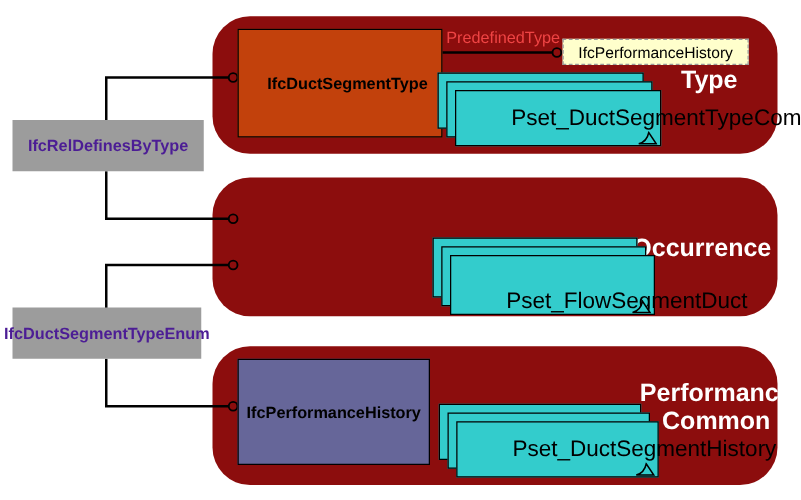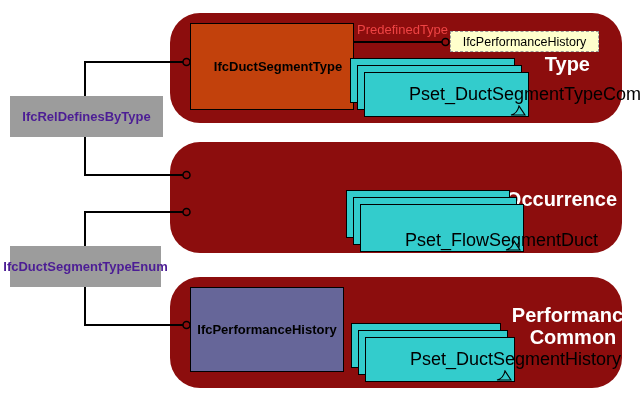--- a/index.html
+++ b/index.html
@@ -51,21 +51,21 @@
     font-size:18px; color:#000; text-align:center;padding-left:44px;
   }
   #stack-type { left:350px; top:58px; }
   #stack-occ  { left:346px; top:190px; }
   #stack-perf { left:351px; top:323px; }
   .pset-layer.l0 { left:0;    top:0; }
   .pset-layer.l1 { left:7px;  top:7px; }
   .pset-layer.l2 { left:14px; top:14px; }
   #stack-type .pset-layer { width:165px; height:45px; }
   #stack-occ  .pset-layer { width:164px; height:48px;align-items:flex-end; }
-  #stack-perf .pset-layer { width:150px; height:45px; }
+  #stack-perf .pset-layer { width:162px; height:45px; }
   .fold-icon { position:absolute; right:2px; bottom:0; }
 </style>
 </head>
 <body>
 
 <div class="canvas">
 
   <div class="group" id="group-type"></div>
   <div class="group" id="group-occ"></div>
   <div class="group" id="group-perf"></div>

